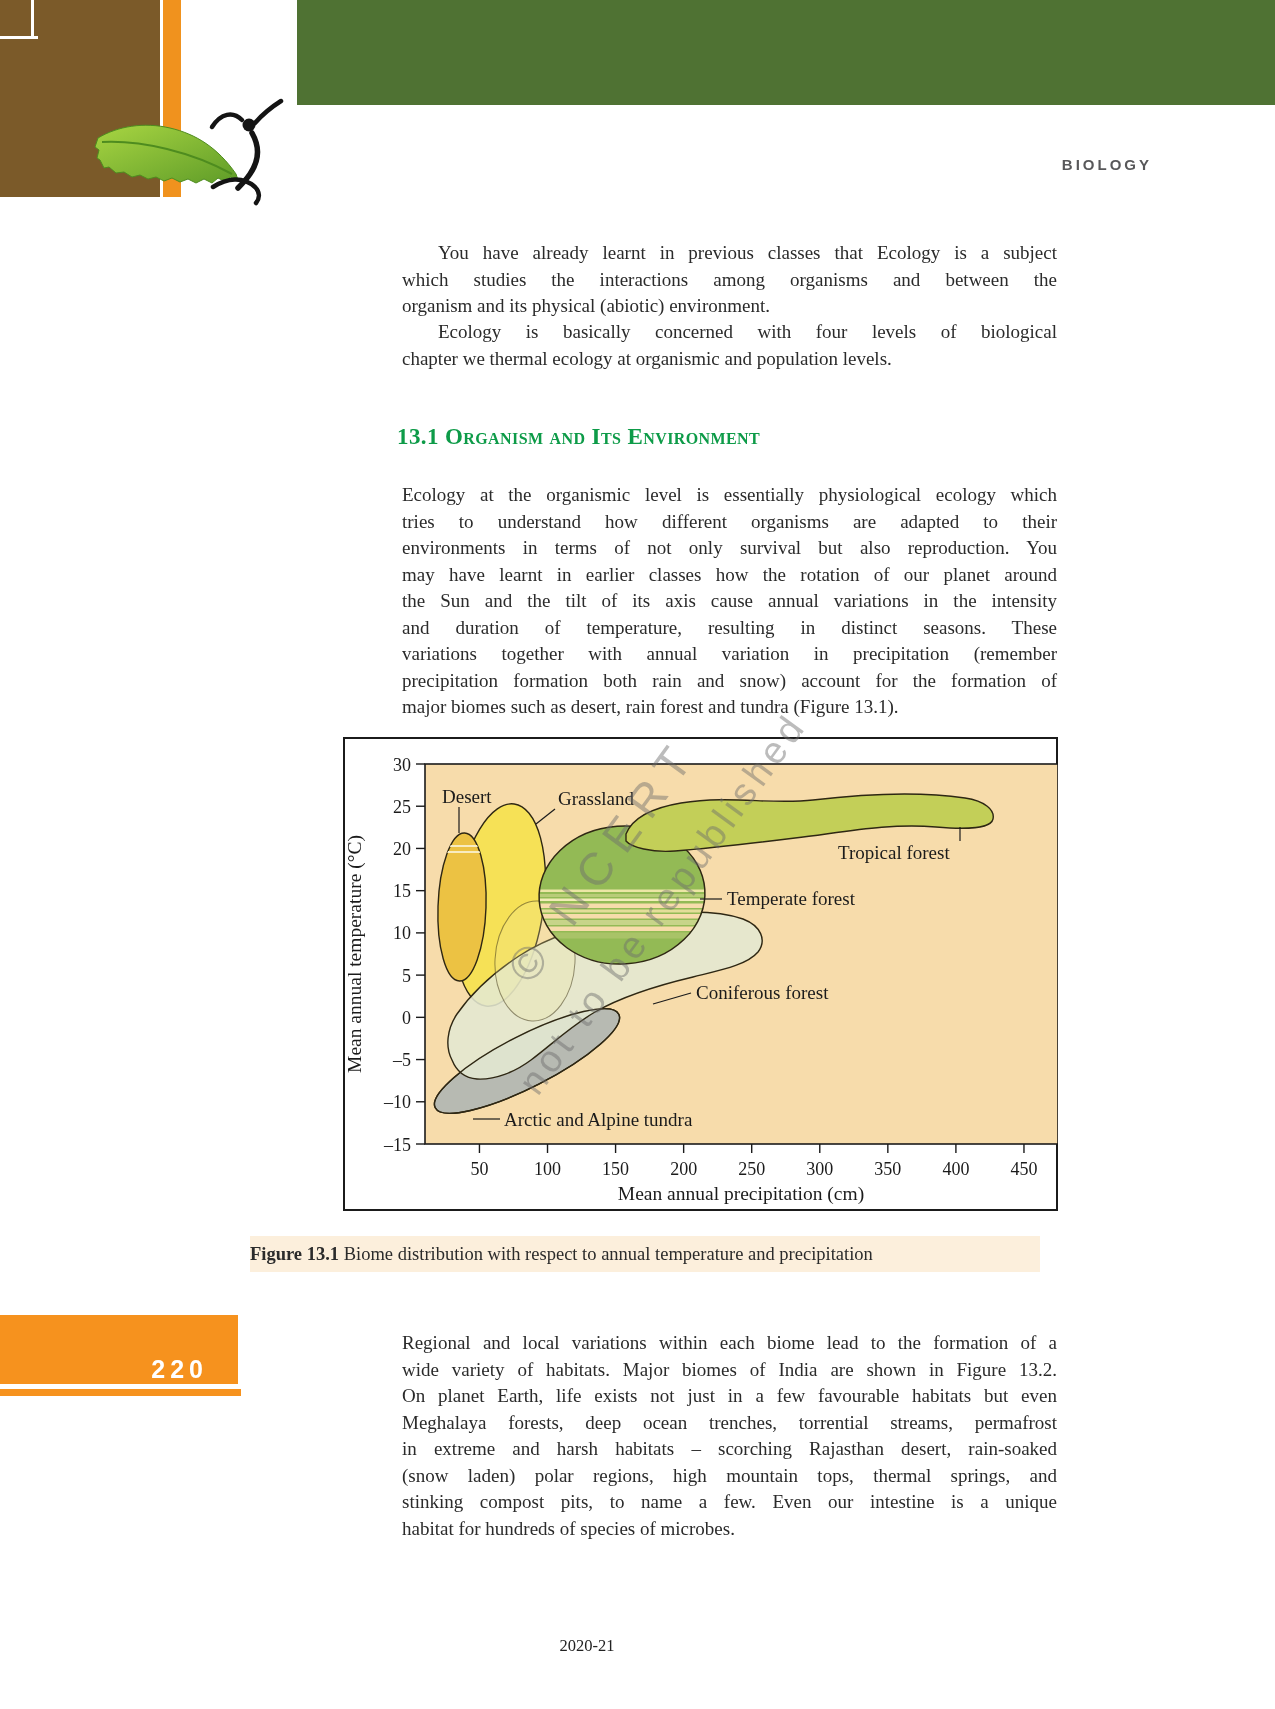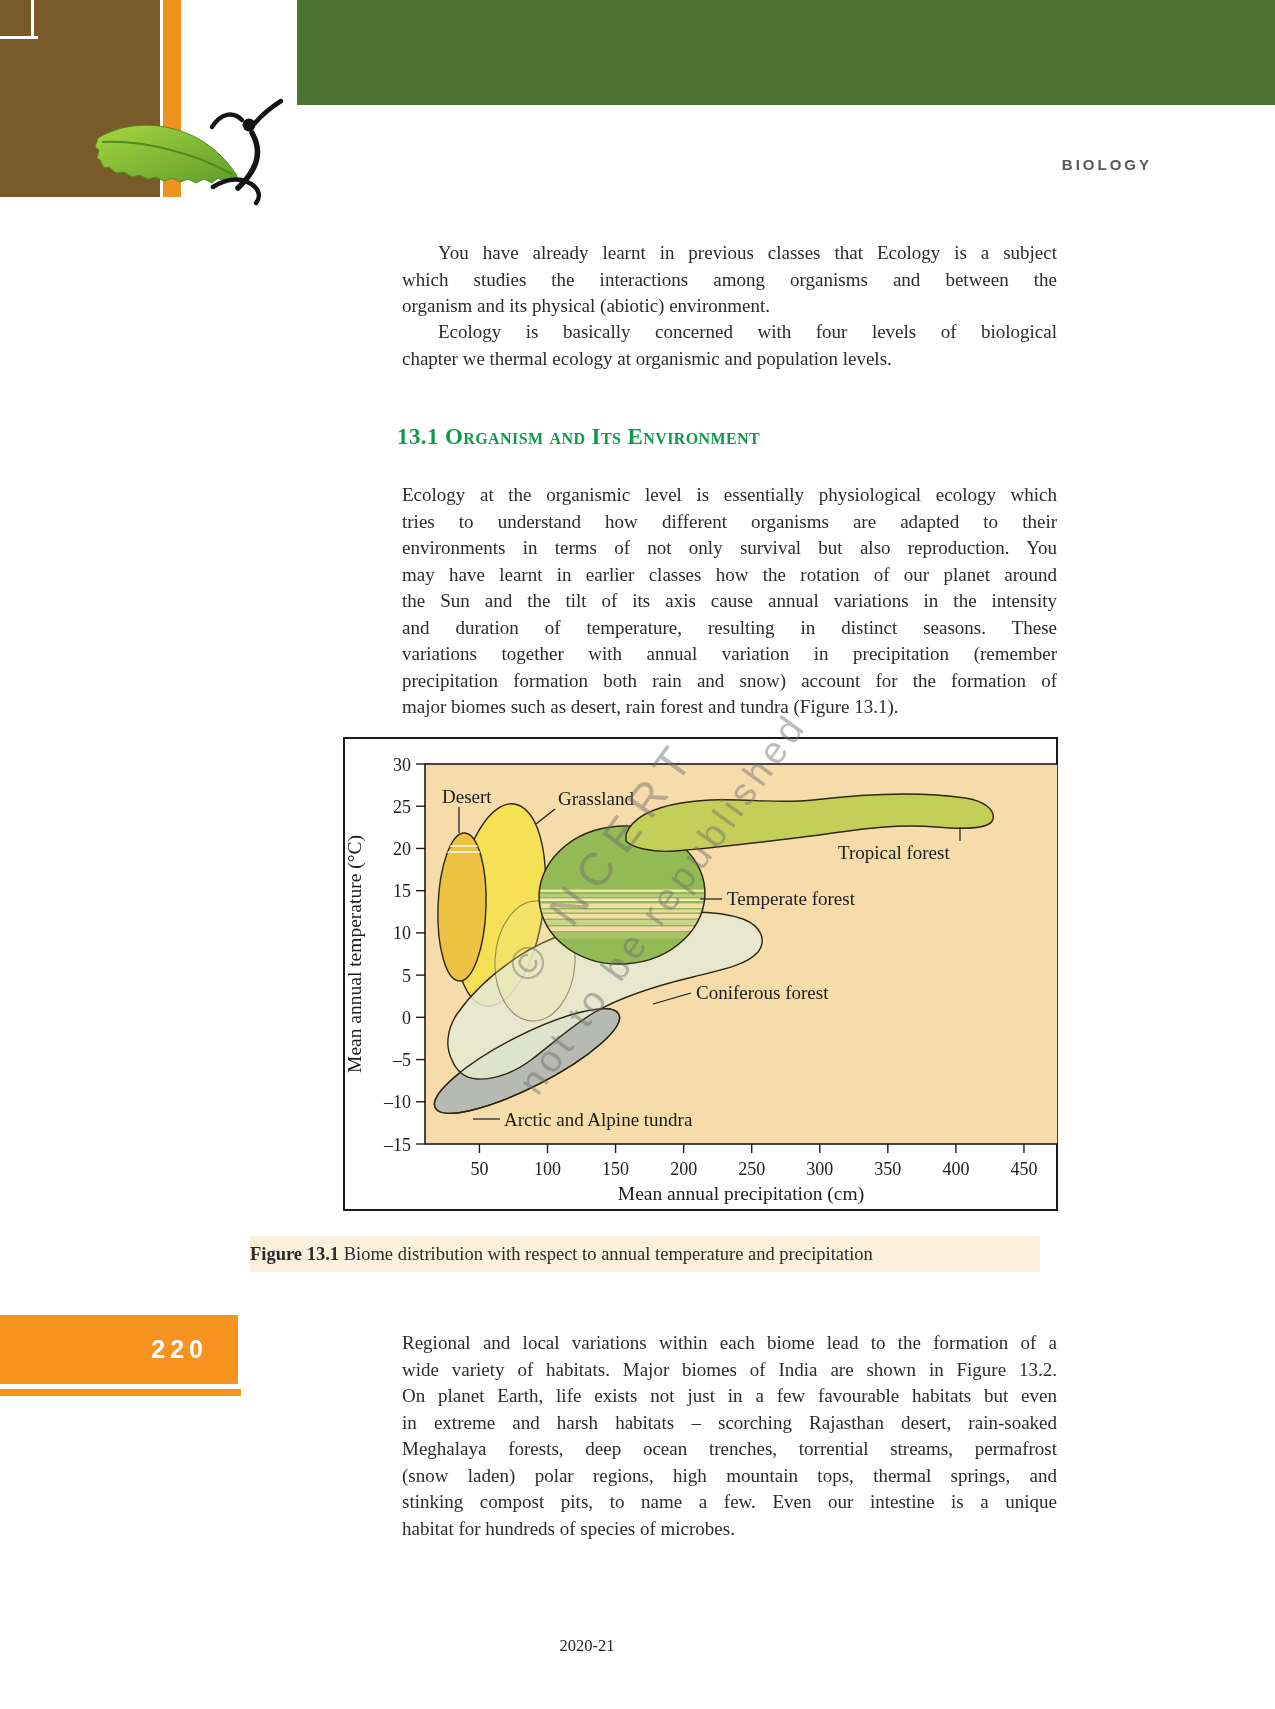--- a/index.html
+++ b/index.html
@@ -56,21 +56,21 @@
     display:flex; flex-direction:column; align-items:center; justify-content:center;
     gap:26px; transform:rotate(-54deg); z-index:3; pointer-events:none;
     font-family:"Liberation Sans", sans-serif; color:rgba(108,108,108,0.46);
   }
   .watermark .wm1 { font-size:46px; letter-spacing:12px; }
   .watermark .wm2 { font-size:38px; letter-spacing:5px; }
 
   
   .pagenum-band {
     left:0; top:1315px; width:238px; height:69px; background:#f6921e;
-    display:flex; align-items:center; justify-content:flex-end;
+    display:flex; align-items:flex-end; justify-content:flex-end;
     padding-right:30px; box-sizing:border-box;
     font-family:"Liberation Sans", sans-serif; font-weight:700;
     font-size:25px; letter-spacing:5px; color:#ffffff;
   }
   .pagenum-stripe { left:0; top:1389px; width:241px; height:7px; background:#f6921e; }
   .footer { left:487px; top:1636px; width:200px; text-align:center; font-size:16.5px; color:#222222; }
 </style>
 </head>
 <body>
 
@@ -249,22 +249,22 @@
   <div class="wm1">© NCERT</div>
   <div class="wm2">not to be republished</div>
 </div>
 
 <div class="abs caption-band"><b>Figure 13.1</b><span> Biome distribution with respect to annual temperature and precipitation</span></div>
 
 <div class="abs textcol" style="top:1330px;">
     <div class="tline">Regional and local variations within each biome lead to the formation of a</div>
     <div class="tline">wide variety of habitats. Major biomes of India are shown in Figure 13.2.</div>
     <div class="tline">On planet Earth, life exists not just in a few favourable habitats but even</div>
+    <div class="tline">Meghalaya forests, deep ocean trenches, torrential streams, permafrost</div>
     <div class="tline">in extreme and harsh habitats – scorching Rajasthan desert, rain-soaked</div>
-    <div class="tline">Meghalaya forests, deep ocean trenches, torrential streams, permafrost</div>
     <div class="tline">(snow laden) polar regions, high mountain tops, thermal springs, and</div>
     <div class="tline">stinking compost pits, to name a few.  Even our intestine is a unique</div>
     <div class="tline last">habitat for hundreds of species of microbes.</div>
   </div>
 
 <div class="abs pagenum-band">
   <span>220</span>
 </div>
 <div class="abs pagenum-stripe"></div>
 

